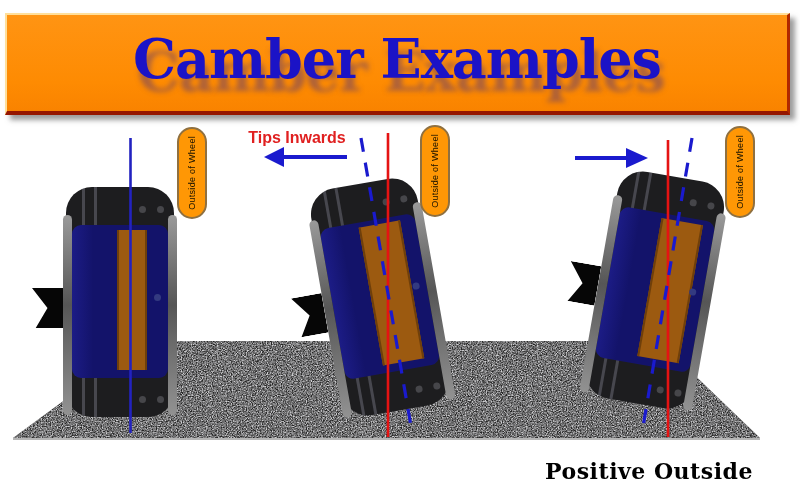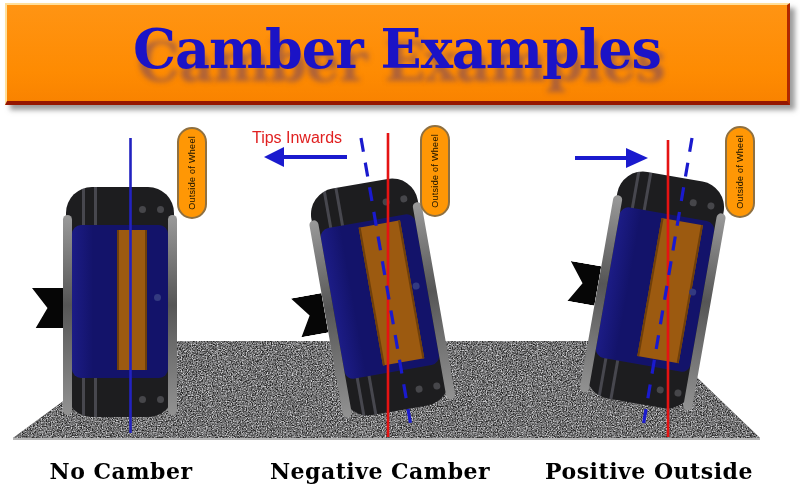--- a/index.html
+++ b/index.html
@@ -1,20 +1,20 @@
 <!DOCTYPE html>
 <html><head>
 <meta charset="utf-8">
 <style>
   html,body{margin:0;padding:0;}
   body{width:800px;height:493px;background:#fff;font-family:"Liberation Sans",sans-serif;}
   .stage{position:relative;width:800px;height:493px;overflow:hidden;background:#fff;}
 
   
-  .banner{position:absolute;left:5px;top:3px;width:780px;height:96px;
+  .banner{position:absolute;left:5px;top:13px;width:780px;height:96px;
     background:linear-gradient(180deg,#ff9413,#fe8b02 70%,#f98300);
     border-style:solid;border-width:2px 3px 4px 2px;
     border-color:#ffdf9a #b02800 #951600 #ffdf9a;
     box-shadow:5px 5px 5px rgba(140,140,140,.85);
     display:flex;align-items:center;justify-content:center;z-index:6;text-align:center;}
   .banner .title{font-family:"DejaVu Serif","Liberation Serif",serif;font-weight:bold;
     font-size:54px;letter-spacing:-1px;color:#1b13c6;margin-top:-8px;
     text-shadow:4px 13px 5px rgba(100,60,110,.5);white-space:nowrap;}
 
   
@@ -54,21 +54,21 @@
   .pill{position:absolute;width:26px;height:88px;background:#ff9705;border:2px solid #8f7040;
     border-radius:15px;z-index:40;display:flex;align-items:center;justify-content:center;}
   .pill span{writing-mode:vertical-rl;transform:rotate(180deg);font-size:9px;color:#151000;
     letter-spacing:.3px;white-space:nowrap;}
   #pill1{left:177px;top:127px}
   #pill2{left:420px;top:125px}
   #pill3{left:725px;top:126px}
 
   
   .tip-label{position:absolute;z-index:45;font-size:16px;color:#e02020;
-    transform:translateX(-50%);white-space:nowrap;}
+    transform:translateX(-50%);white-space:nowrap;font-weight:bold;}
   #tip2{left:297px;top:129px}
   #tip3{left:612px;top:130px}
 
   
   .caption{position:absolute;top:458px;font-family:"DejaVu Serif","Liberation Serif",serif;
     font-weight:bold;font-size:22px;color:#000;transform:translateX(-50%);
     white-space:nowrap;letter-spacing:.5px;z-index:10;}
   #cap1{left:121px}#cap2{left:380px}#cap3{left:649px}
 </style>
 </head>
@@ -169,17 +169,15 @@
   </div>
   <div class="pill" id="pill2">
     <span>Outside of Wheel</span>
   </div>
   <div class="pill" id="pill3">
     <span>Outside of Wheel</span>
   </div>
 
   <div class="tip-label" id="tip2">Tips Inwards</div>
 
-  <div class="caption" id="cap1">No Camber</div>
-  <div class="caption" id="cap2">Negative Camber</div>
   <div class="caption" id="cap3">Positive Outside</div>
 
 </div>
 
 </body></html>

